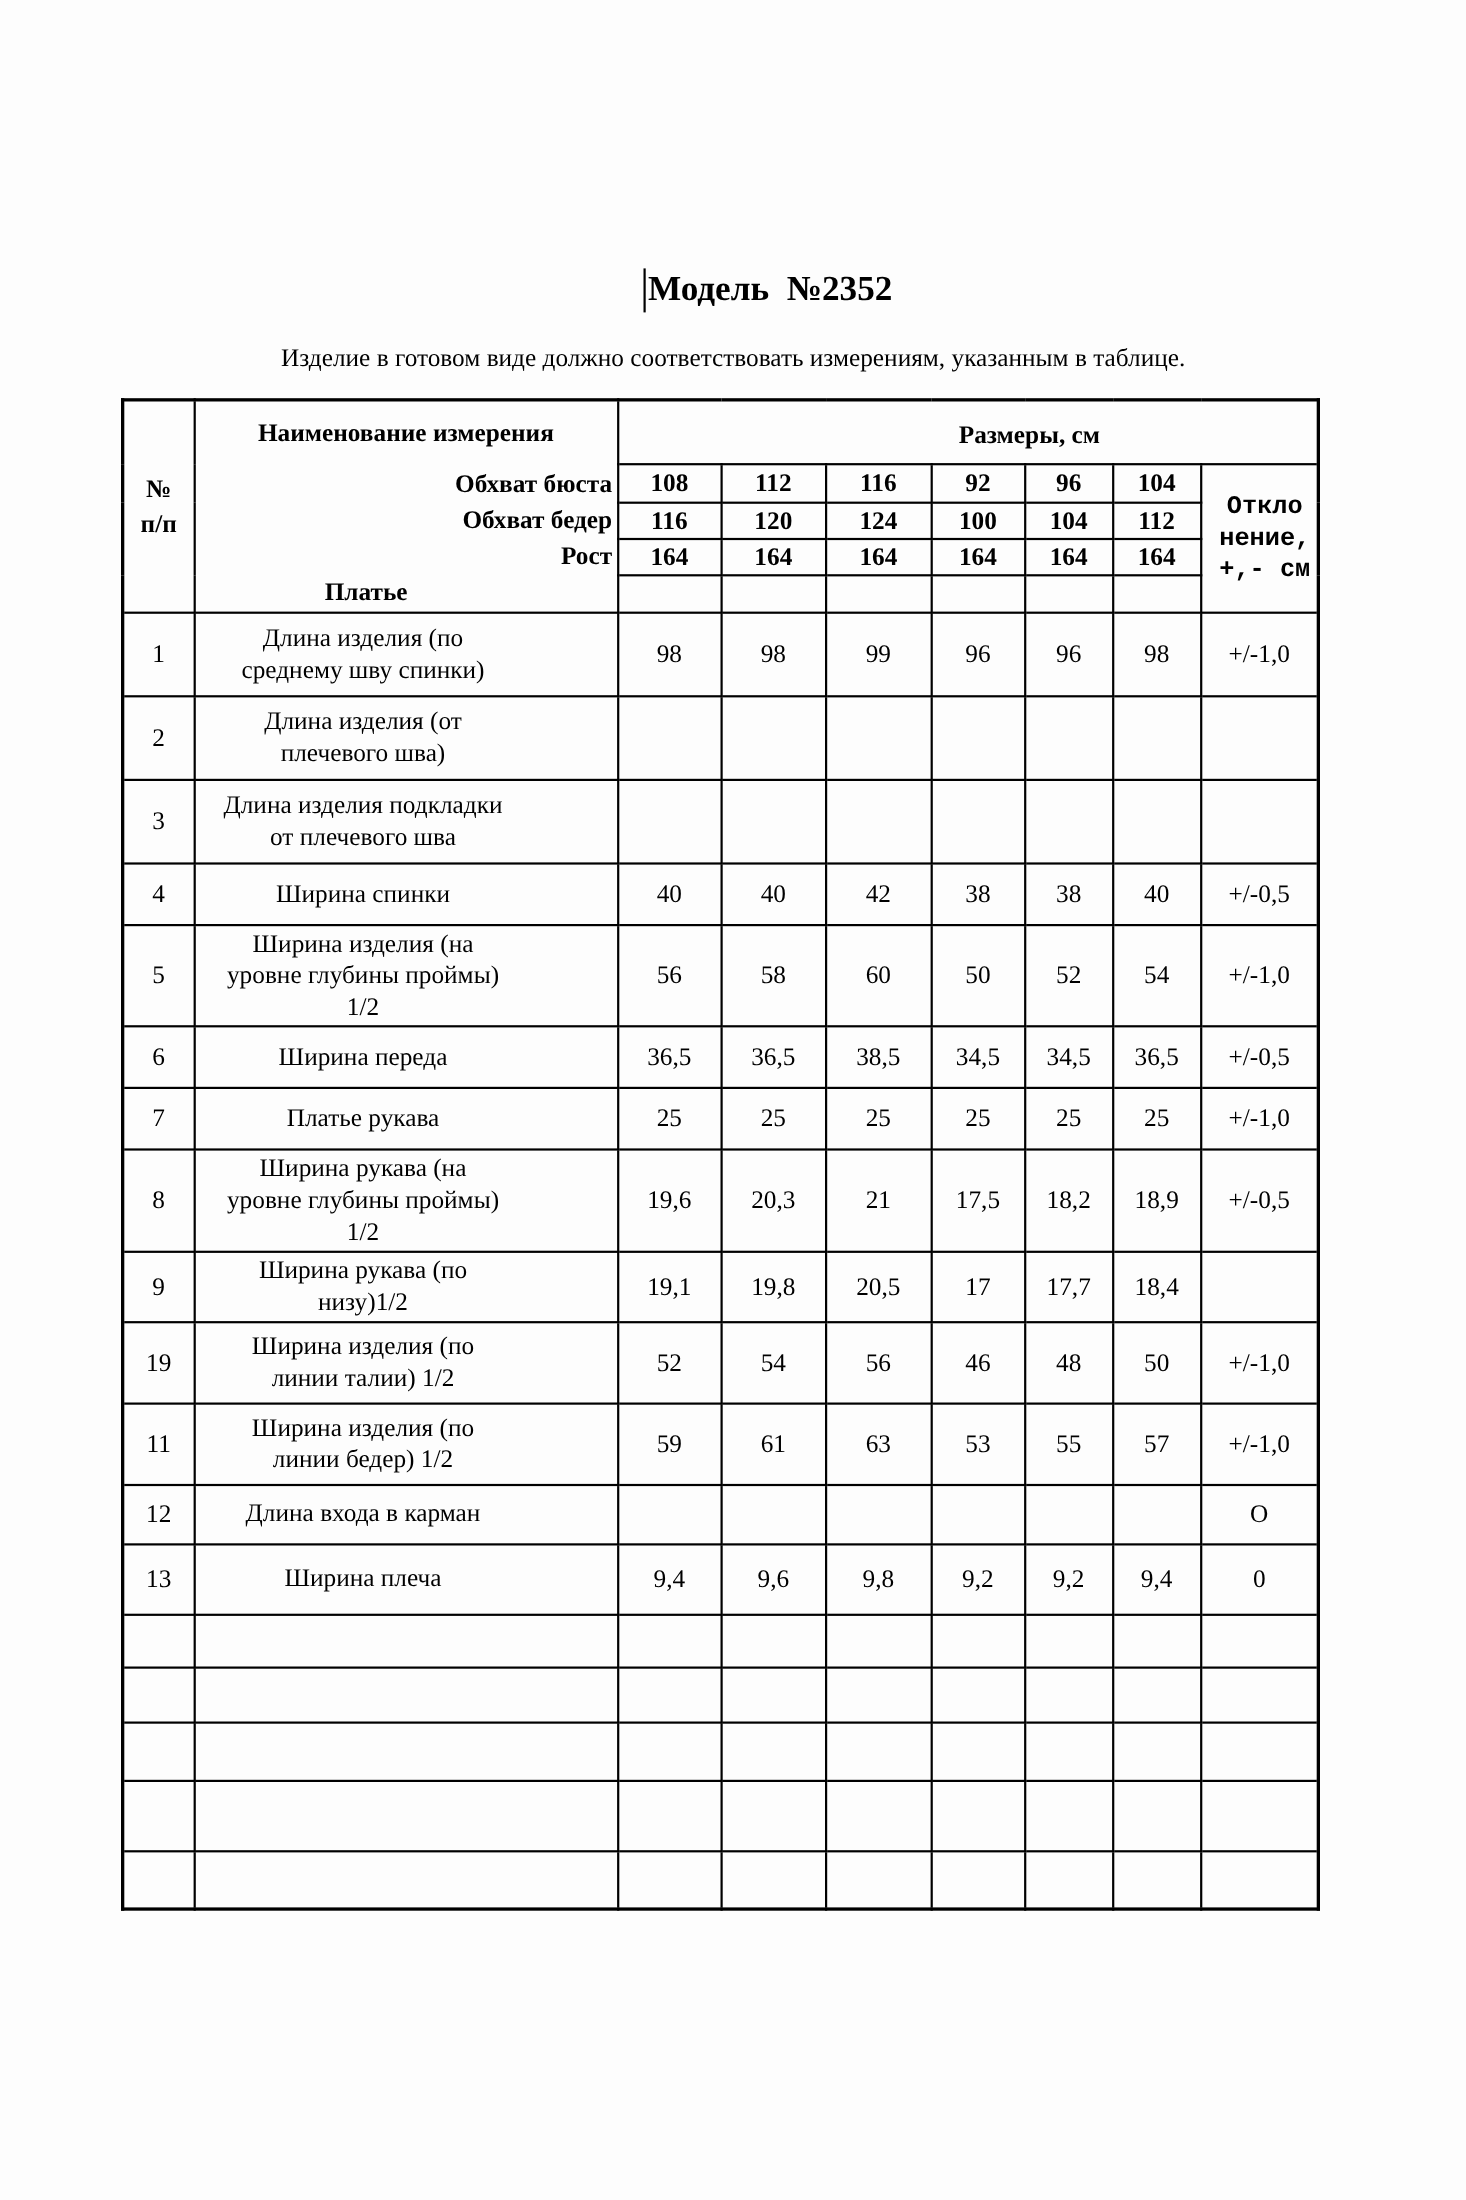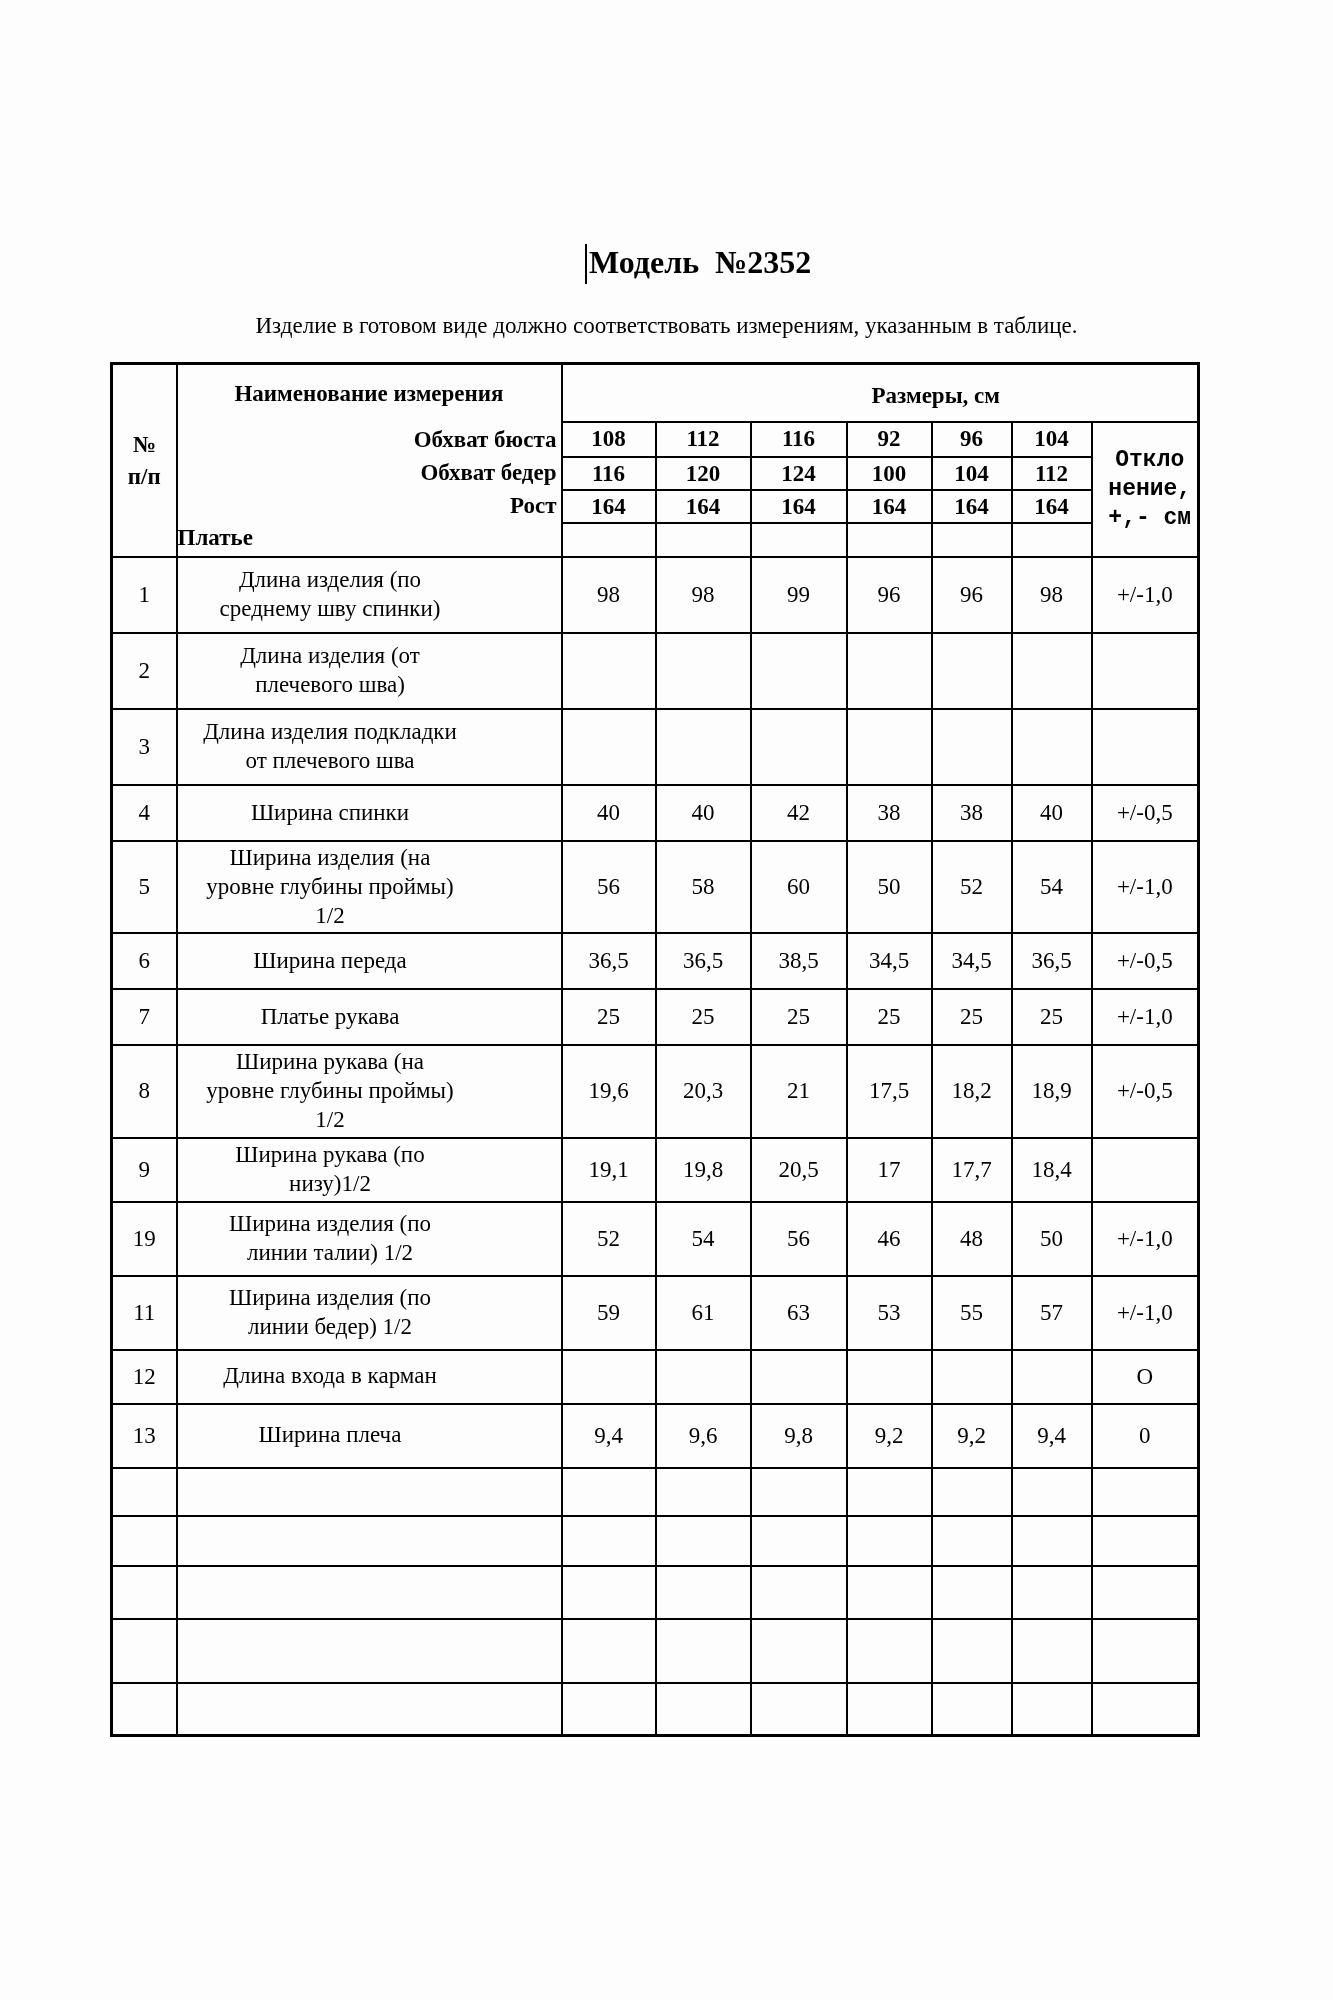--- a/index.html
+++ b/index.html
@@ -34,21 +34,21 @@
   }
   table.meas td {
     border:2px solid #000;
     font-size:23px; text-align:center; vertical-align:middle;
     overflow:hidden;
   }
   td.c-corner { font-weight:bold; white-space:pre-line; line-height:1.35; font-size:23px; }
   td.c-namehdr { vertical-align:top; padding:0; }
   .nh-title { height:58px; display:flex; align-items:center; justify-content:center; font-weight:bold; font-size:23px; }
   .nh-line  { height:33px; line-height:33px; text-align:right; padding-right:4px; font-weight:bold; font-size:23px; }
-  .nh-bottom{ height:34px; line-height:32px; text-align:left; padding-right:190px; font-weight:bold; font-size:23px; }
+  .nh-bottom{ height:34px; line-height:32px; text-align:right; padding-right:190px; font-weight:bold; font-size:23px; }
   td.c-sizes {
     text-align:left; vertical-align:top;
     padding:6px 0 0 112px; font-weight:bold; font-size:24px;
   }
   td.c-sizeval { font-weight:bold; }
   td.c-devhdr {
     text-align:left; padding-left:10px;
     font-weight:bold; white-space:pre-line; line-height:29px;font-family:Liberation Mono, monospace;
   }
   td.c-label {

